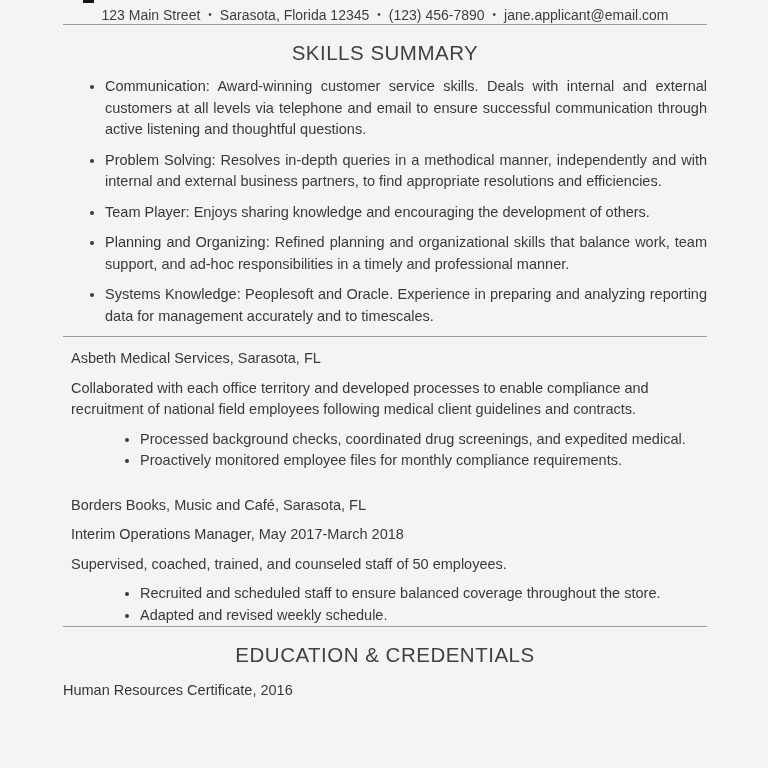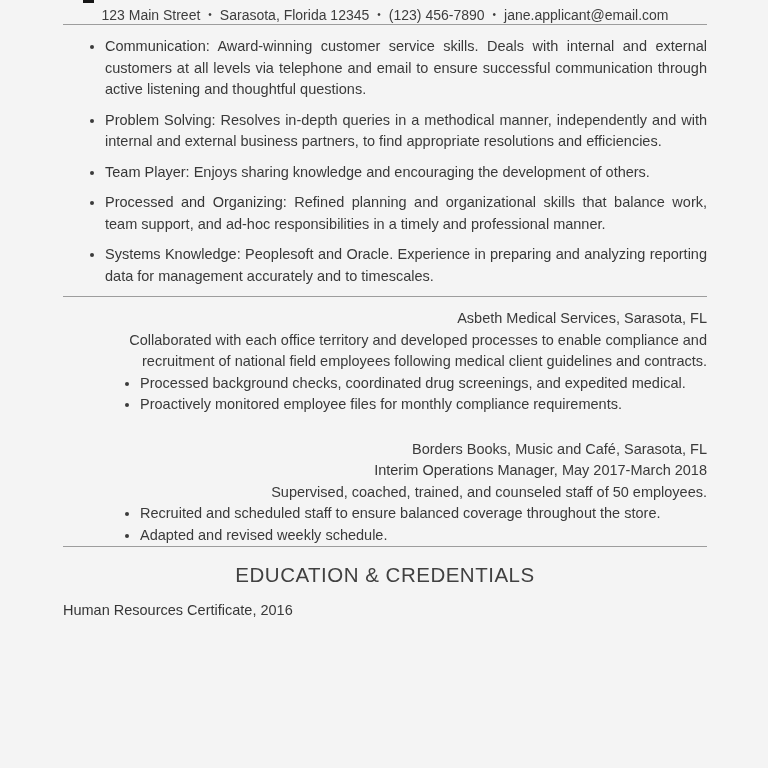--- a/index.html
+++ b/index.html
@@ -60,21 +60,21 @@
     padding-left: 42px;
   }
   ul.skills li {
     text-align: justify;
     margin-bottom: 9px;
     list-style-type: disc;
   }
 
   .job { margin-top: 11px; }
   .job + .job { margin-top: 23px; }
-  .job p { margin: 0; text-align: right; }
+  .job p { margin: 8px; }
   ul.job-bullets {
     margin: 0;
     padding-left: 77px;
   }
   ul.job-bullets li {
     list-style-type: disc;
     margin: 0;
   }
 
   .edu { margin-top: 13px; }
@@ -85,25 +85,26 @@
 
 <div class="page">
 
   <div class="artifact-dash"></div>
 
   <header class="contact"><span>123 Main Street</span><span class="sep">•</span><span>Sarasota, Florida 12345</span><span class="sep">•</span><span>(123) 456-7890</span><span class="sep">•</span><span>jane.applicant@email.com</span></header>
 
   <hr class="rule rule-1">
 
   <section>
+    <h2 class="section-title">SKILLS SUMMARY</h2>
     <ul class="skills body-text">
       <li><b>Communication:</b><span> Award-winning customer service skills. Deals with internal and external customers at all levels via telephone and email to ensure successful communication through active listening and thoughtful questions.</span></li>
       <li><b>Problem Solving:</b><span> Resolves in-depth queries in a methodical manner, independently and with internal and external business partners, to find appropriate resolutions and efficiencies.</span></li>
       <li><b>Team Player:</b><span> Enjoys sharing knowledge and encouraging the development of others.</span></li>
-      <li><b>Processed and Organizing:</b><span> Refined planning and organizational skills that balance work, team support, and ad-hoc responsibilities in a timely and professional manner.</span></li>
+      <li><b>Planning and Organizing:</b><span> Refined planning and organizational skills that balance work, team support, and ad-hoc responsibilities in a timely and professional manner.</span></li>
       <li><b>Systems Knowledge:</b><span> Peoplesoft and Oracle.  Experience in preparing and analyzing reporting data for management accurately and to timescales.</span></li>
     </ul>
   </section>
 
   <hr class="rule rule-2">
 
   <section>
 
     <div class="job body-text">
       <p>Asbeth Medical Services, Sarasota, FL</p>

